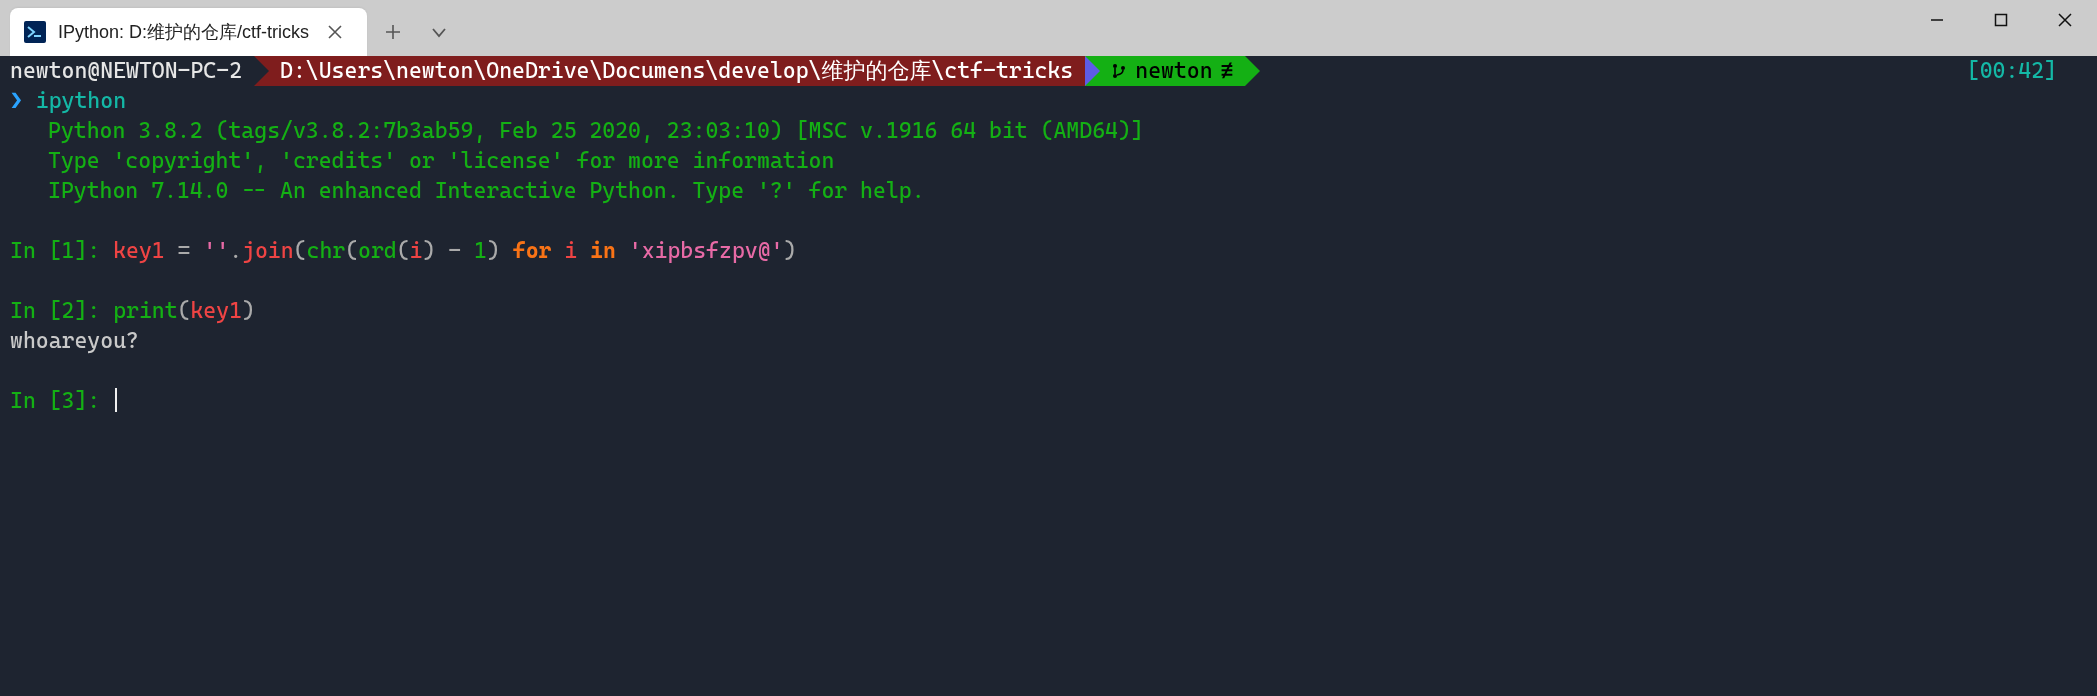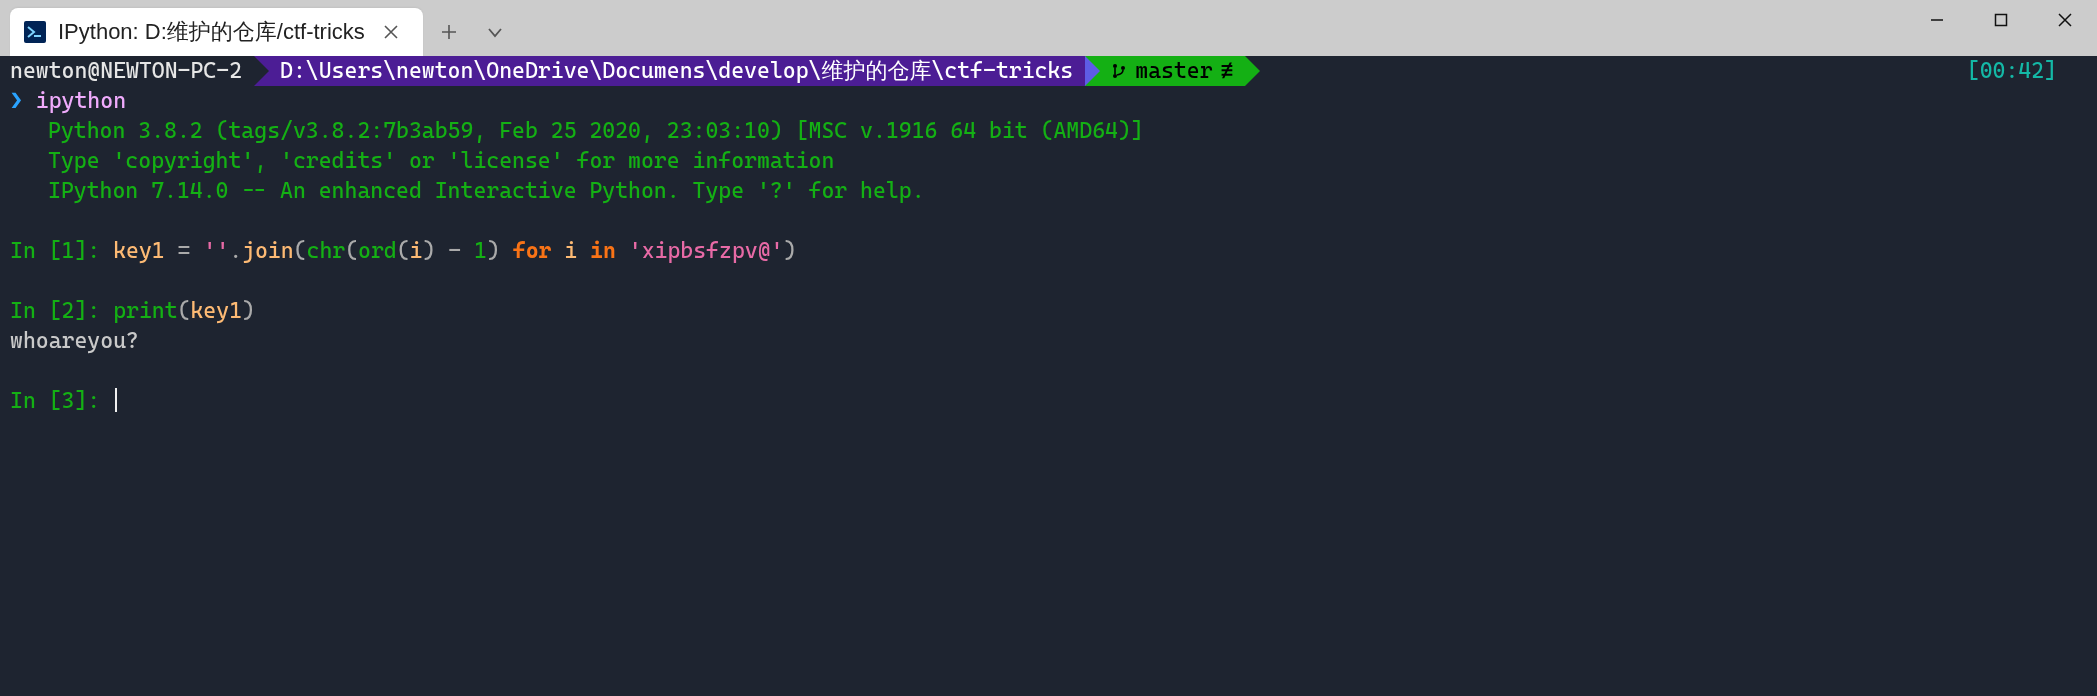--- a/index.html
+++ b/index.html
@@ -1,46 +1,46 @@
 <!DOCTYPE html>
 <html><head>
 <meta charset="utf-8">
 <style>
   html,body{margin:0;padding:0;background:#1e2430;font-family:"Cascadia Code","Consolas","Menlo",monospace;}
   body{width:2097px;height:696px;overflow:hidden;}
   
   .titlebar{height:56px;background:#cccccc;display:flex;align-items:flex-end;position:relative;}
   .tab{height:48px;margin-left:10px;margin-top:8px;background:#ffffff;border-top-left-radius:8px;border-top-right-radius:8px;display:flex;align-items:center;padding:0 18px 0 14px;gap:12px;box-shadow:0 -1px 2px rgba(0,0,0,.05);}
   .tab-icon{width:22px;height:22px;display:inline-flex;align-items:center;justify-content:center;}
-  .tab-title{font-family:"Segoe UI",Arial,sans-serif;font-size:22px;color:#222;white-space:nowrap;}
+  .tab-title{font-family:"Segoe UI",Arial,sans-serif;font-size:18px;color:#222;white-space:nowrap;}
   .tab-close{width:28px;height:28px;border-radius:4px;display:inline-flex;align-items:center;justify-content:center;color:#555;}
   .newtab,.dropdown{width:40px;height:40px;display:inline-flex;align-items:center;justify-content:center;color:#555;margin-left:6px;margin-bottom:4px;}
   .win-controls{position:absolute;right:0;top:0;height:56px;display:flex;}
   .win-btn{width:64px;height:40px;display:inline-flex;align-items:center;justify-content:center;color:#111;}
   .win-btn svg{stroke:#111;}
   
   .term{background:#1e2430;color:#e6e6e6;font-size:22px;line-height:30px;padding:0;letter-spacing:0;}
   .line{white-space:pre;padding:0 10px;}
   
   .pl-row{display:flex;align-items:center;height:30px;padding-left:10px;}
   .seg{display:inline-flex;align-items:center;height:30px;padding:0 12px;position:relative;white-space:pre;}
   .arrow{width:0;height:0;border-top:15px solid transparent;border-bottom:15px solid transparent;}
   .seg-host{background:#1e2430;color:#e6e6e6;padding-left:0;}
   .arr-host{border-left:15px solid #1e2430;position:relative;z-index:2;}
-  .seg-path{background:#4c1d95;color:#ffffff;margin-left:-15px;padding-left:26px;}
+  .seg-path{background:#7f1d1d;color:#ffffff;margin-left:-15px;padding-left:26px;}
   .arr-path{border-left:15px solid #5e5ce6;position:relative;z-index:2;}
   .seg-git{background:#14b014;color:#000000;margin-left:-15px;padding-left:26px;display:inline-flex;align-items:center;gap:8px;}
   .arr-git{border-left:15px solid #14b014;}
   .pl-time{margin-left:auto;color:#14b8a6;padding-right:40px;}
   
   .c-prompt{color:#2aa3ff;}
-  .c-cmd{color:#f0abfc;}
+  .c-cmd{color:#14b8a6;}
   .c-green{color:#14b014;padding-left:48px;}
   .c-inprompt{color:#14b014;}
-  .c-white{color:#fdba74;}
+  .c-white{color:#ef4444;}
   .c-op{color:#aaaaaa;}
   .c-str{color:#e86aa6;}
   .c-call{color:#14b014;text-align:center;}
   .c-num{color:#14b014;}
   .c-kw{color:#f97316;font-weight:bold;}
   .c-gray{color:#c9c9c9;}
   .cursor{display:inline-block;width:2px;height:24px;background:#f0f0f0;vertical-align:middle;margin-left:2px;margin-bottom:4px;}
   svg{display:block;}
 </style>
 </head>
@@ -98,21 +98,21 @@
     <span class="arrow arr-host"></span>
     <span class="seg seg-path">D:\Users\newton\OneDrive\Documens\develop\维护的仓库\ctf-tricks</span>
     <span class="arrow arr-path"></span>
     <span class="seg seg-git">
       <svg width="16" height="16" viewBox="0 0 16 16">
           <circle cx="4" cy="3" r="2" fill="#000"></circle>
           <circle cx="4" cy="13" r="2" fill="#000"></circle>
           <circle cx="12" cy="5" r="2" fill="#000"></circle>
           <path d="M4 5 V11 M12 7 Q12 11 6 12" stroke="#000" stroke-width="1.6" fill="none"></path>
         </svg>
-      <span>master</span>
+      <span>newton</span>
       <span>≢</span>
     </span>
     <span class="arrow arr-git"></span>
     <span class="pl-time">[00:42]</span>
   </div>
 
   <div class="line"><span class="c-prompt">❯</span> <span class="c-cmd">ipython</span></div>
 
   <div class="line c-green">Python 3.8.2 (tags/v3.8.2:7b3ab59, Feb 25 2020, 23:03:10) [MSC v.1916 64 bit (AMD64)]</div>
   <div class="line c-green">Type 'copyright', 'credits' or 'license' for more information</div>

